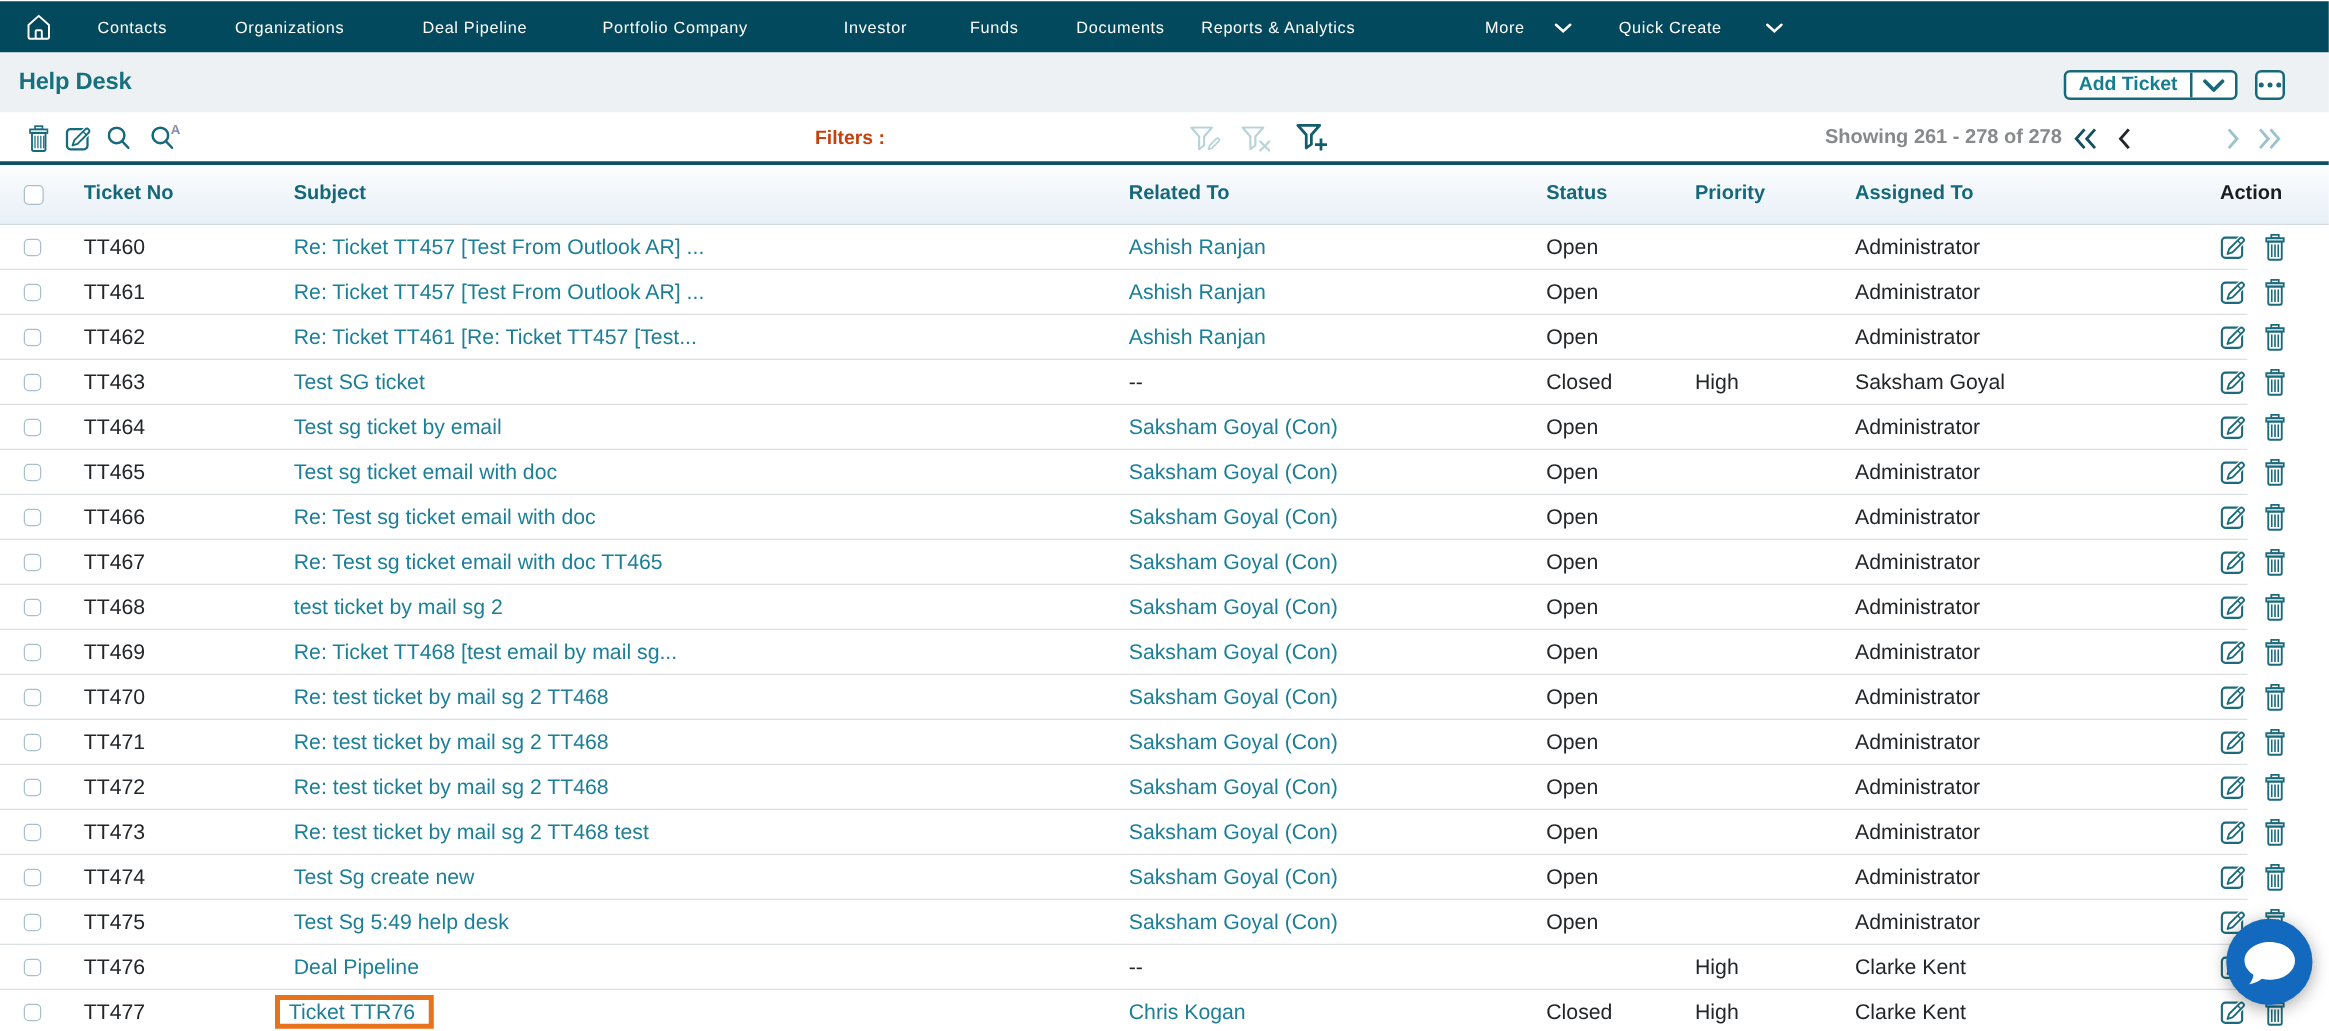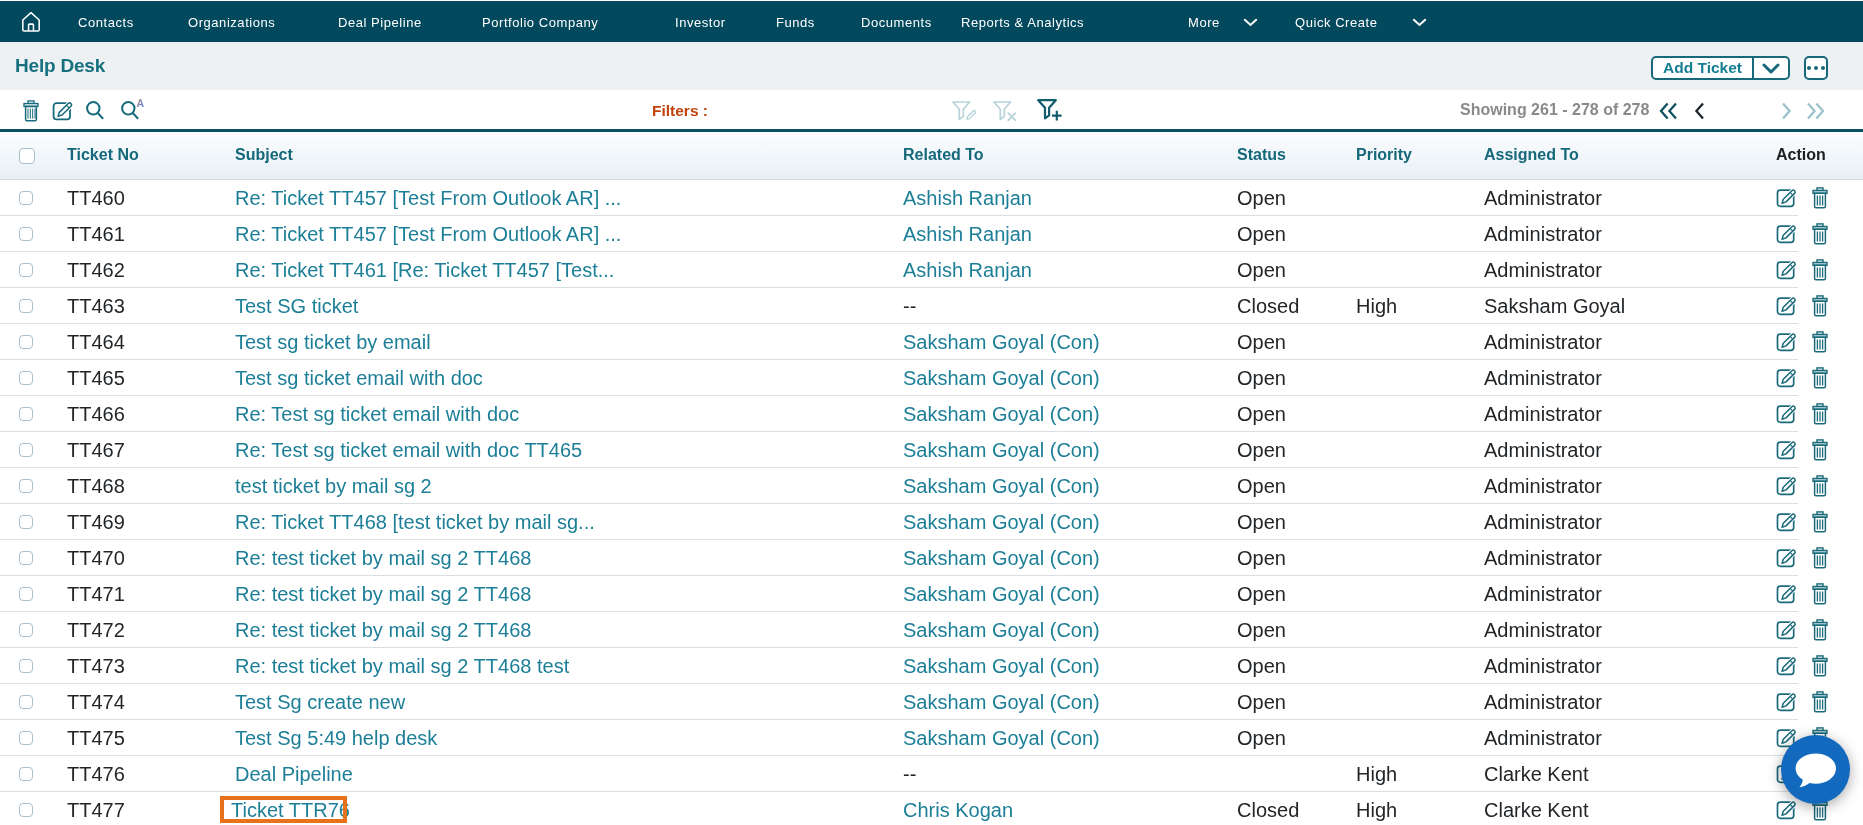--- a/index.html
+++ b/index.html
@@ -31,21 +31,21 @@
 .fdrop .txt { position:absolute; left:11px; top:5px; font-size:16px; color:#45494c; }
 .fdrop .caret { position:absolute; right:9px; top:11px; width:0; height:0;
   border-left:7.5px solid transparent; border-right:7.5px solid transparent; border-top:9px solid #114e5e; }
 .showing { position:absolute; left:1460px; top:11px; font-size:16px; font-weight:bold; color:#87898b; }
 .thead { position:absolute; top:132px; left:0; width:1863px; height:48px;
   background:linear-gradient(#fcfdfe,#e7f0f7); border-bottom:1px solid #d5dadd;
   font-weight:bold; font-size:16px; color:#15687a; }
 .thead .c, .row .c { position:absolute; white-space:nowrap; }
 .rows { position:absolute; top:180px; left:0; width:1863px; height:648px; }
 .row { position:absolute; left:0; width:1798px; height:36px; border-bottom:1px solid #dbdfe2;
-  font-size:20px; color:#232629;text-align:center; }
+  font-size:17px; color:#232629;text-align:center; }
 .row .c { top:50%; transform:translateY(-50%); }
 .cb { position:absolute; left:19px; width:14px; height:14px; border:1.5px solid #a8c0c9;
   border-radius:4px; background:#fff; }
 .link { color:#1c7f97; }
 .col-tno { left:67px; }
 .col-sub { left:235px; }
 .col-rel { left:859px;margin-left:44px; }
 .col-sta { left:1237px; }
 .col-pri { left:1356px; }
 .col-asg { left:1484px; }
@@ -410,21 +410,21 @@
           <path d="M2.6 6.3 H13.4 V19.4 a1.4 1.4 0 0 1 -1.4 1.4 H4 a1.4 1.4 0 0 1 -1.4 -1.4 Z" fill="none" stroke="#1b6b7c" stroke-width="1.5"></path>
           <line x1="5.4" y1="8.5" x2="5.4" y2="18.5" stroke="#1b6b7c" stroke-width="1.3"></line>
           <line x1="8" y1="8.5" x2="8" y2="18.5" stroke="#1b6b7c" stroke-width="1.3"></line>
           <line x1="10.6" y1="8.5" x2="10.6" y2="18.5" stroke="#1b6b7c" stroke-width="1.3"></line>
         </svg>
       </span>
 </div>
 <div class="row" style="top:324px;">
   <span class="cb" style="top:11px;"></span>
   <span class="c col-tno">TT469</span>
-  <span class="c col-sub link">Re: Ticket TT468 [test ticket by mail sg...</span>
+  <span class="c col-sub link">Re: Ticket TT468 [test email by mail sg...</span>
   <span class="c col-rel link">Saksham Goyal (Con)</span>
   <span class="c col-sta">Open</span>
   <span class="c col-pri"></span>
   <span class="c col-asg">Administrator</span>
   <span class="aicons">
         <svg width="23" height="22" viewBox="0 0 23 22">
           <rect x="2.5" y="3.1" width="16.2" height="16.2" rx="2.8" fill="none" stroke="#1b6b7c" stroke-width="1.7"></rect>
           <g transform="translate(12.4,10.8) rotate(45)">
             <path d="M-1.9 -8.2 a1.9 1.9 0 0 1 3.8 0 V3.9 L0 7.6 L-1.9 3.9 Z" fill="#fff" stroke="#fff" stroke-width="3.4" stroke-linejoin="round"></path>
             <path d="M-1.9 -8.2 a1.9 1.9 0 0 1 3.8 0 V3.9 L0 7.6 L-1.9 3.9 Z" fill="#fff" stroke="#1b6b7c" stroke-width="1.5" stroke-linejoin="round"></path>

